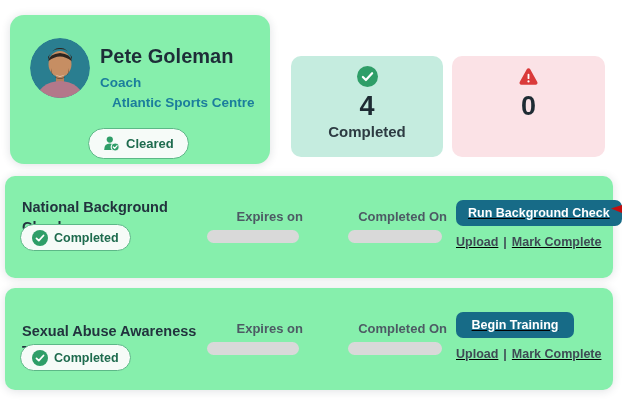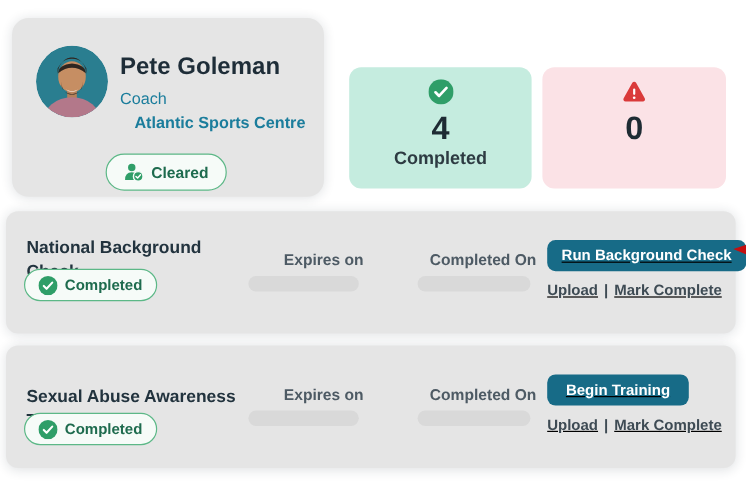--- a/index.html
+++ b/index.html
@@ -1,28 +1,28 @@
 <!DOCTYPE html>
 <html><head>
 <meta charset="utf-8">
 <style>
   html,body{margin:0;padding:0;background:#fff;}
   .page{position:relative;width:622px;height:418px;background:#fff;
         font-family:"Liberation Sans",sans-serif;overflow:hidden;}
 
   
-  .card{position:absolute;background:#e5e5e5;border-radius:12px;
+  .card{position:absolute;background:#86efac;border-radius:12px;
         box-shadow:0 1px 10px rgba(25,45,55,.14);}
   .profile-card{left:10px;top:15px;width:260px;height:149px;border-radius:14px;}
   .req-card{left:5px;width:608px;height:102px;border-radius:10px;}
 
   
   .avatar{position:absolute;left:20px;top:23px;width:60px;height:60px;border-radius:50%;overflow:hidden;}
   .profile-name{position:absolute;left:90px;top:30px;font-size:20px;font-weight:bold;color:#1e2d38;}
-  .profile-role{position:absolute;left:90px;top:60px;font-size:13.5px;font-weight:normal;color:#1b7d9c;}
+  .profile-role{position:absolute;left:90px;top:60px;font-size:13.5px;font-weight:bold;color:#1b7d9c;}
   .profile-org{position:absolute;left:90px;top:80px;font-size:13.5px;font-weight:bold;color:#1b7d9c;margin-left:12px;}
   .pill{display:inline-flex;align-items:center;gap:6px;border:1.5px solid #5cb887;
         background:#f6fbf8;border-radius:999px;color:#1e6b4e;font-weight:bold;}
   .cleared-badge{position:absolute;left:78px;top:113px;height:29px;padding:0 14px;font-size:13px;}
 
   
   .sum-card{position:absolute;top:56px;width:152px;height:101px;border-radius:10px;
             text-align:center;}
   .sum-completed{left:291px;background:#c5ecdf;}
   .sum-missing{left:452px;width:153px;background:#fbe2e6;}

